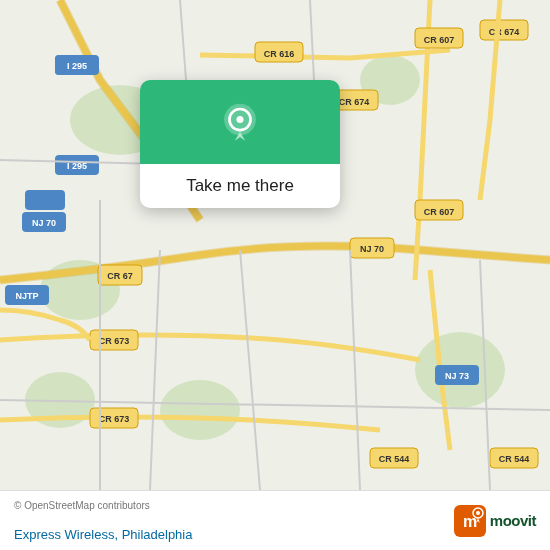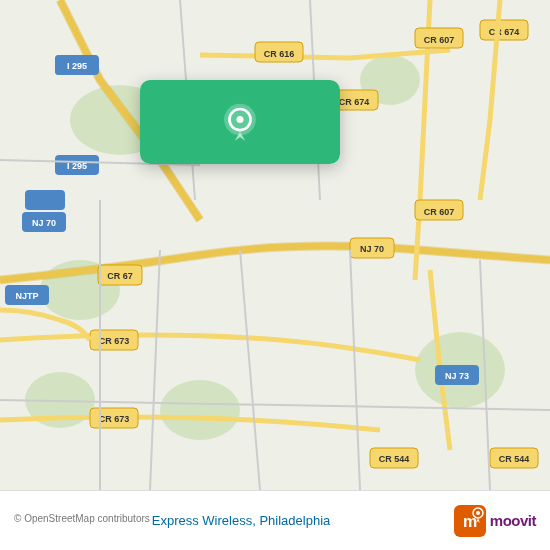--- a/index.html
+++ b/index.html
@@ -105,28 +105,28 @@
     }
 
     .moovit-icon {
       width: 32px;
       height: 32px;
     }
 
     .moovit-text {
       font-size: 15px;
       font-weight: bold;
-      color: #701a75;
+      color: #14532d;
       letter-spacing: -0.5px;
     }
 
     .bottom-left {
       display: flex;
-      flex-direction: row;
-      gap: 2px;
+      flex-direction: column;
+      gap: 16px;
     }
   </style>
 </head>
 <body>
 
 <div id="map-container">
   <div class="map-bg"></div>
 
   <svg class="roads-svg" viewBox="0 0 550 490" xmlns="http://www.w3.org/2000/svg">
 
@@ -213,20 +213,23 @@
   <div class="popup-card">
     <div class="popup-top">
 
       <svg class="pin-icon" viewBox="0 0 44 50" xmlns="http://www.w3.org/2000/svg">
         <circle cx="22" cy="20" r="18" fill="white" opacity="0.25"></circle>
         <circle cx="22" cy="20" r="12" fill="none" stroke="white" stroke-width="3"></circle>
         <circle cx="22" cy="20" r="4" fill="white"></circle>
         <path d="M 22 34 L 16 44 L 22 40 L 28 44 Z" fill="white" opacity="0.6"></path>
       </svg>
     </div>
+    <div class="popup-bottom">
+      <span class="take-me-there">Take me there</span>
+    </div>
   </div>
 </div>
 
 <div id="bottom-bar">
   <div class="bottom-left">
     <span class="attribution">© OpenStreetMap contributors</span>
     <span class="location-info">Express Wireless, Philadelphia</span>
   </div>
   <div class="moovit-logo">
 

